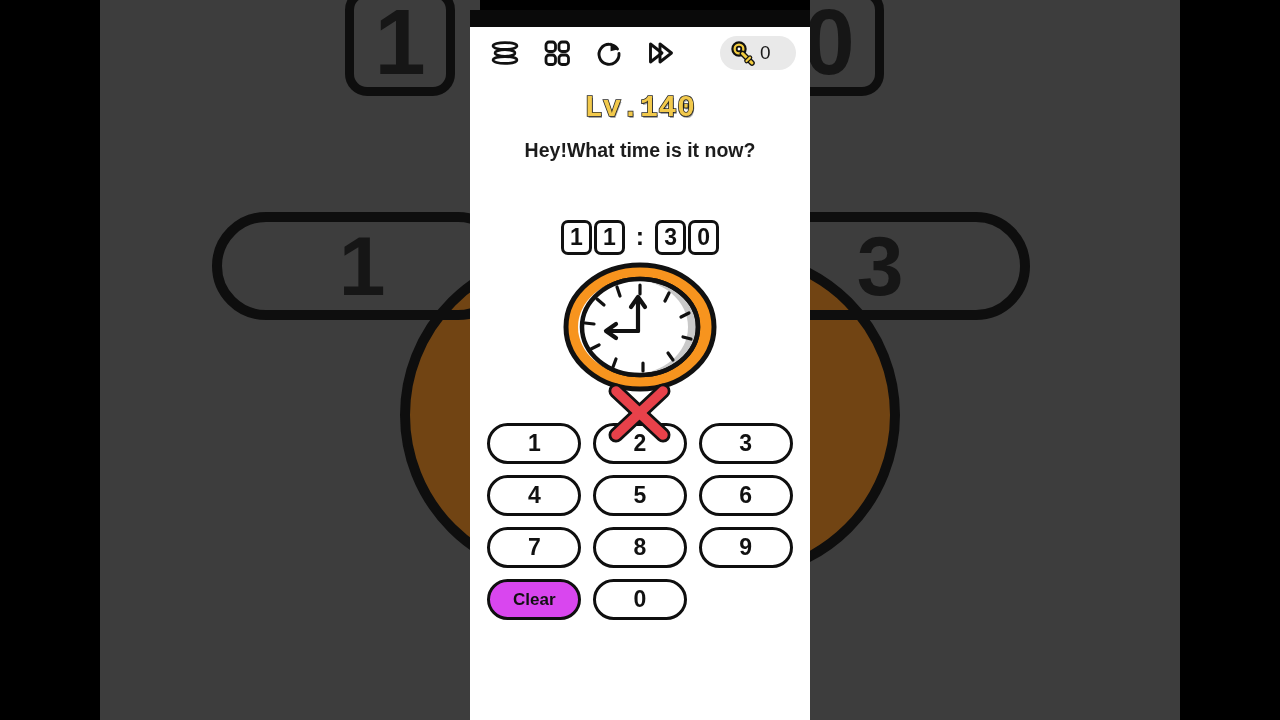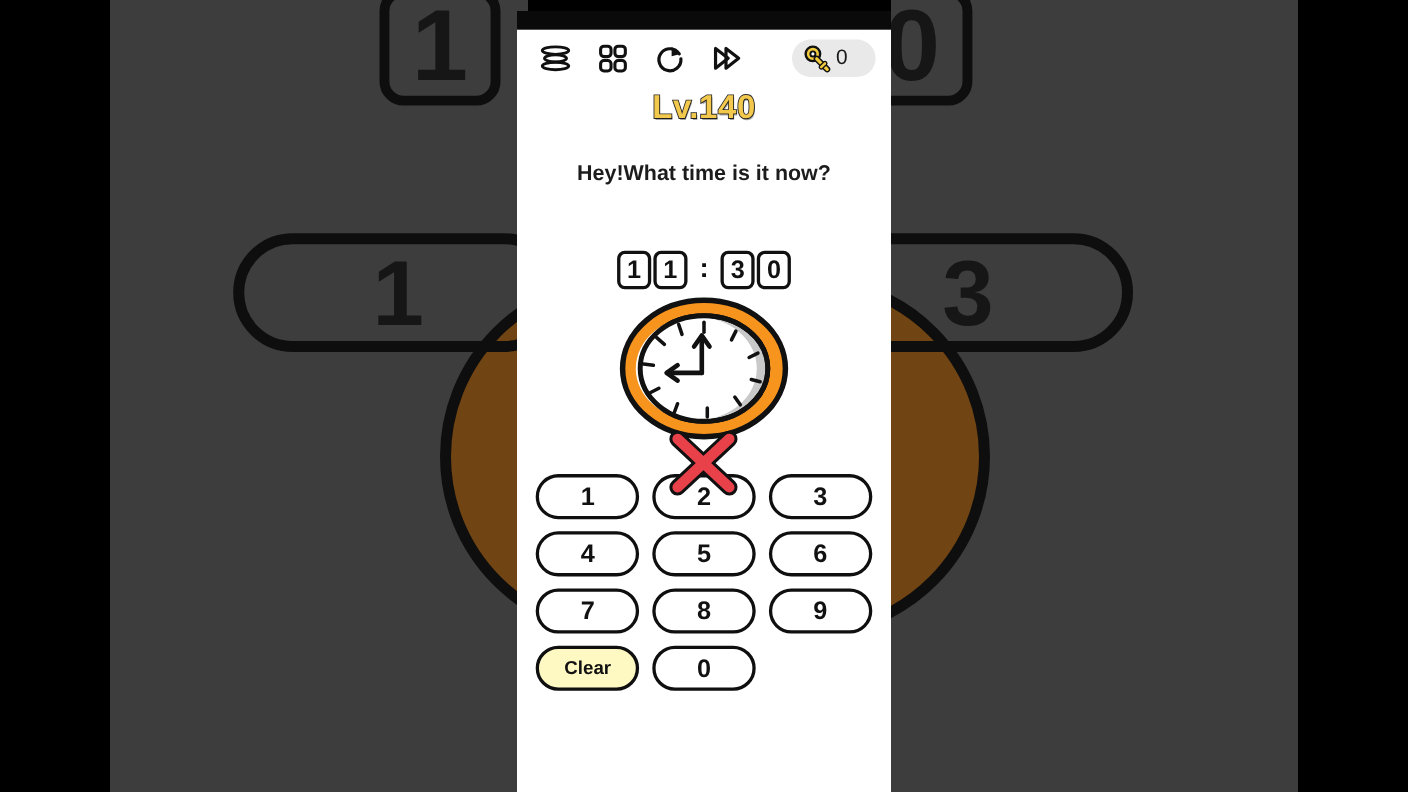--- a/index.html
+++ b/index.html
@@ -63,28 +63,29 @@
   .key-pill {
     position:absolute; right:14px; top:9px;
     height:34px; min-width:76px; padding:0 12px 0 8px;
     background:#e9e9e9; border-radius:18px;
     display:flex; align-items:center; gap:2px;
   }
   .key-count { font-size:19px; color:#1a1a1a; font-weight:400; }
 
   
   .level {
-    text-align:center; margin-top:2px;
+    text-align:center; margin-top:12px;
     font-size:30px; font-weight:bold; color:#f2c94c; letter-spacing:.5px;
     -webkit-text-stroke:1.6px #2a2a2a;
     paint-order:stroke fill;
     text-shadow:1px 2px 0 rgba(0,0,0,.35);
+    font-family:Liberation Mono, monospace;
   }
   .question {
-    text-align:center; margin-top:32px;
+    text-align:center; margin-top:14px;
     font-size:19.5px; font-weight:bold; color:#1c1c1c;
   }
 
   
   .time-row {
     display:flex; align-items:center; justify-content:center;
     gap:2px; margin-top:58px;
   }
   .time-box {
     width:31px; height:35px; border:3px solid #111; border-radius:7px;
@@ -107,21 +108,21 @@
   .keypad {
     margin-top:-8px; padding:0 16px;
     display:grid; grid-template-columns:repeat(3, 1fr);
     row-gap:11px; column-gap:9px; justify-items:center;
   }
   .key {
     width:94px; height:41px; border:3.5px solid #0f0f0f; border-radius:22px;
     background:#fff; display:flex; align-items:center; justify-content:center;
     font-size:23px; font-weight:bold; color:#111;
   }
-  .key.action { background:#fef9c3; font-size:17px; }
+  .key.action { background:#d946ef; font-size:17px; }
   .key.zero { font-size:23px; }
 </style>
 </head>
 <body>
 
 <div id="stage">
 
   <div class="bg-panel bg-left">
     <div class="bg-blob"></div>
     <div class="bg-keybox top">1</div>

